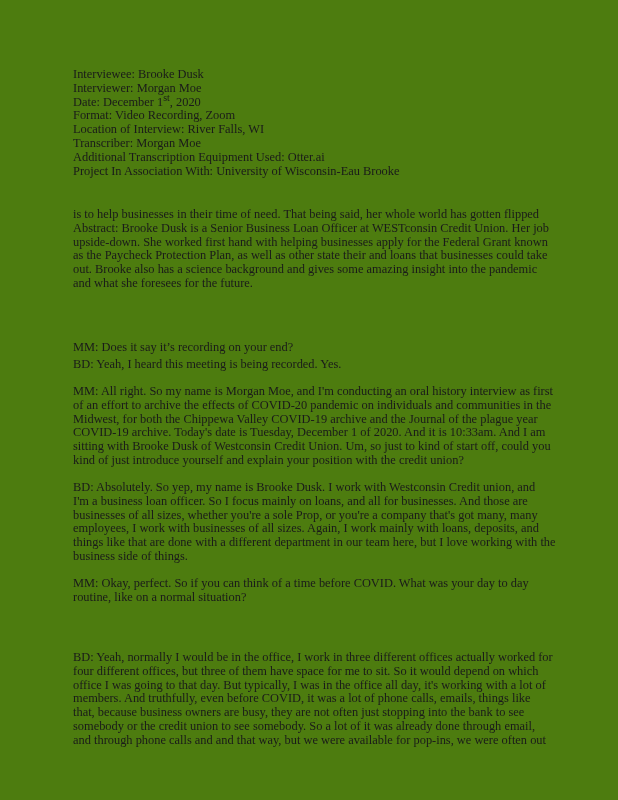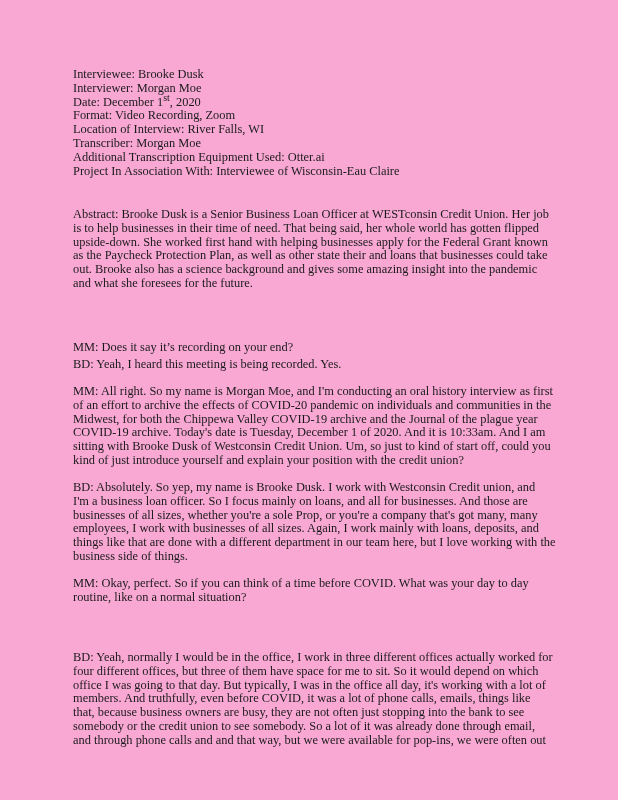--- a/index.html
+++ b/index.html
@@ -1,18 +1,18 @@
 <!DOCTYPE html>
 <html><head>
 <meta charset="utf-8">
 <style>
   html, body { margin: 0; padding: 0; background: #ffffff; }
   body { width: 618px; height: 800px; overflow: hidden; position: relative; }
   .page {
-    position: absolute; left: 0; top: 0; width: 618px; height: 800px; background: #f9a8d4;
+    position: absolute; left: 0; top: 0; width: 618px; height: 800px; background: #4d7c0f;
     font-family: "Liberation Serif", "DejaVu Serif", serif;
     font-size: 12.4px; color: #1a1a1a;
   }
   .block { position: absolute; left: 73px; width: 520px; }
   .line { height: 13.8px; line-height: 13.8px; white-space: nowrap; }
   .header { top: 68px; }
   .abstract { top: 208px; }
   .p1 { top: 329px; margin-top: 12px; }
   .p2 { top: 358px; }
   .p3 { top: 385px; }
@@ -27,26 +27,26 @@
 <div class="page">
 
   <div class="block header">
     <div class="line">Interviewee: Brooke Dusk</div>
     <div class="line">Interviewer: Morgan Moe</div>
     <div class="line"><span>Date: December 1</span><sup>st</sup><span>, 2020</span></div>
     <div class="line">Format: Video Recording, Zoom</div>
     <div class="line">Location of Interview: River Falls, WI</div>
     <div class="line">Transcriber: Morgan Moe</div>
     <div class="line">Additional Transcription Equipment Used: Otter.ai</div>
-    <div class="line">Project In Association With: Interviewee of Wisconsin-Eau Claire</div>
+    <div class="line">Project In Association With: University of Wisconsin-Eau Brooke</div>
   </div>
 
   <div class="block abstract">
+    <div class="line">is to help businesses in their time of need. That being said, her whole world has gotten flipped</div>
     <div class="line">Abstract: Brooke Dusk is a Senior Business Loan Officer at WESTconsin Credit Union. Her job</div>
-    <div class="line">is to help businesses in their time of need. That being said, her whole world has gotten flipped</div>
     <div class="line">upside-down. She worked first hand with helping businesses apply for the Federal Grant known</div>
     <div class="line">as the Paycheck Protection Plan, as well as other state their and loans that businesses could take</div>
     <div class="line">out. Brooke also has a science background and gives some amazing insight into the pandemic</div>
     <div class="line">and what she foresees for the future.</div>
   </div>
 
   <div class="block p1">
     <div class="line">MM: Does it say it’s recording on your end?</div>
   </div>
 

